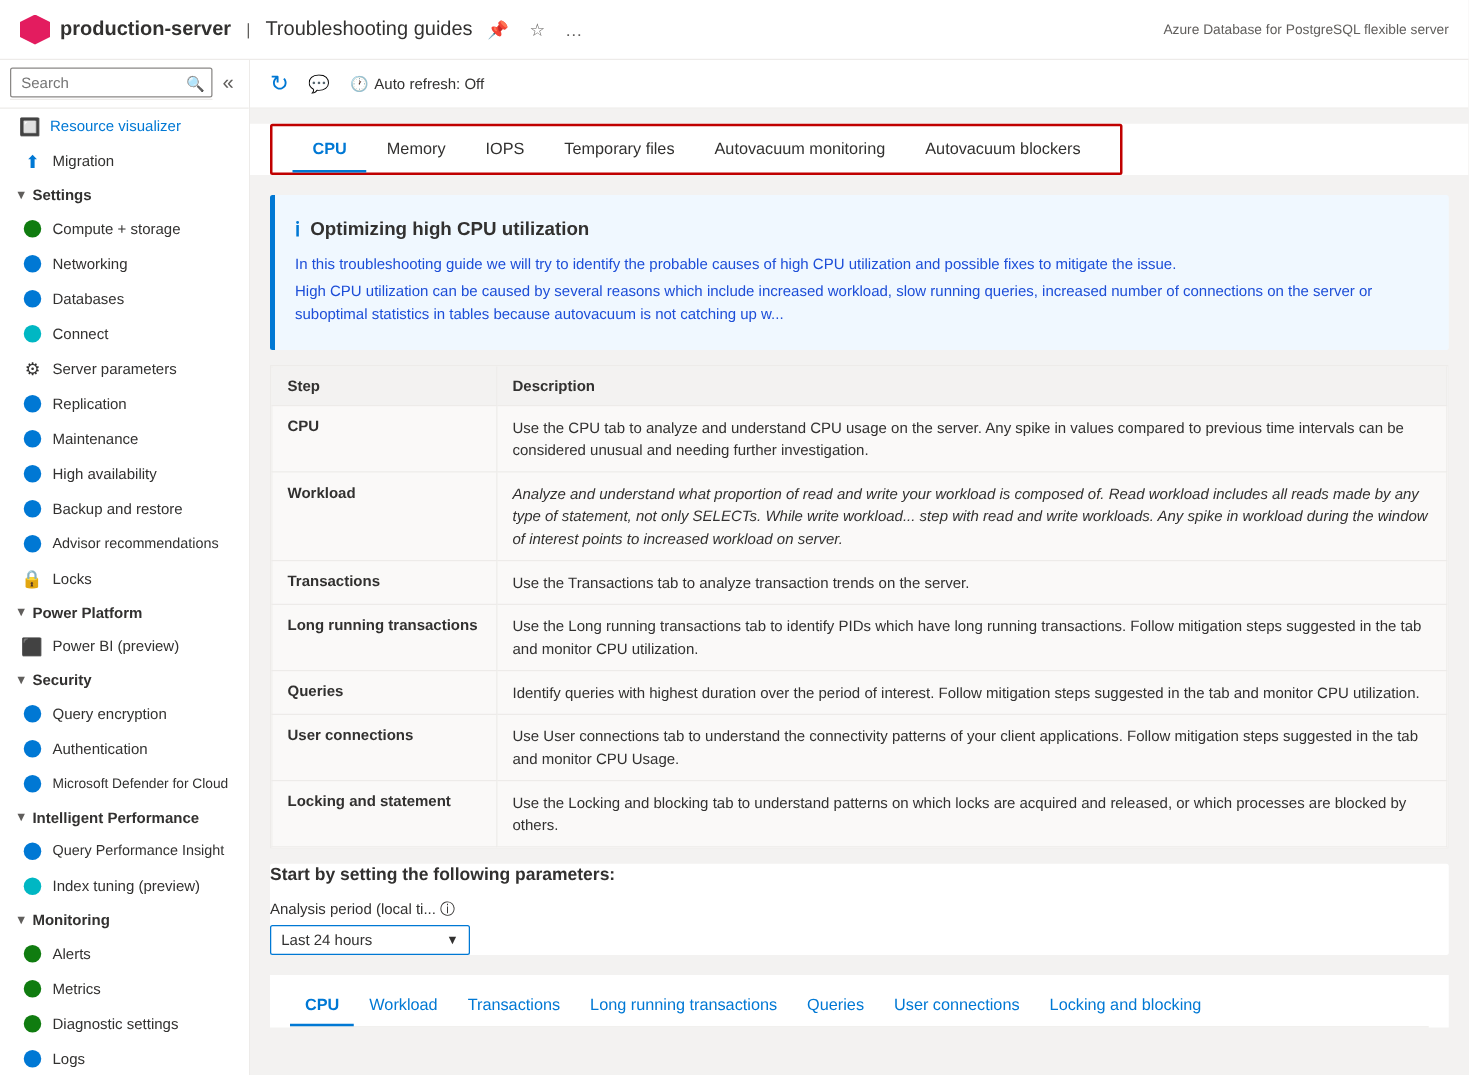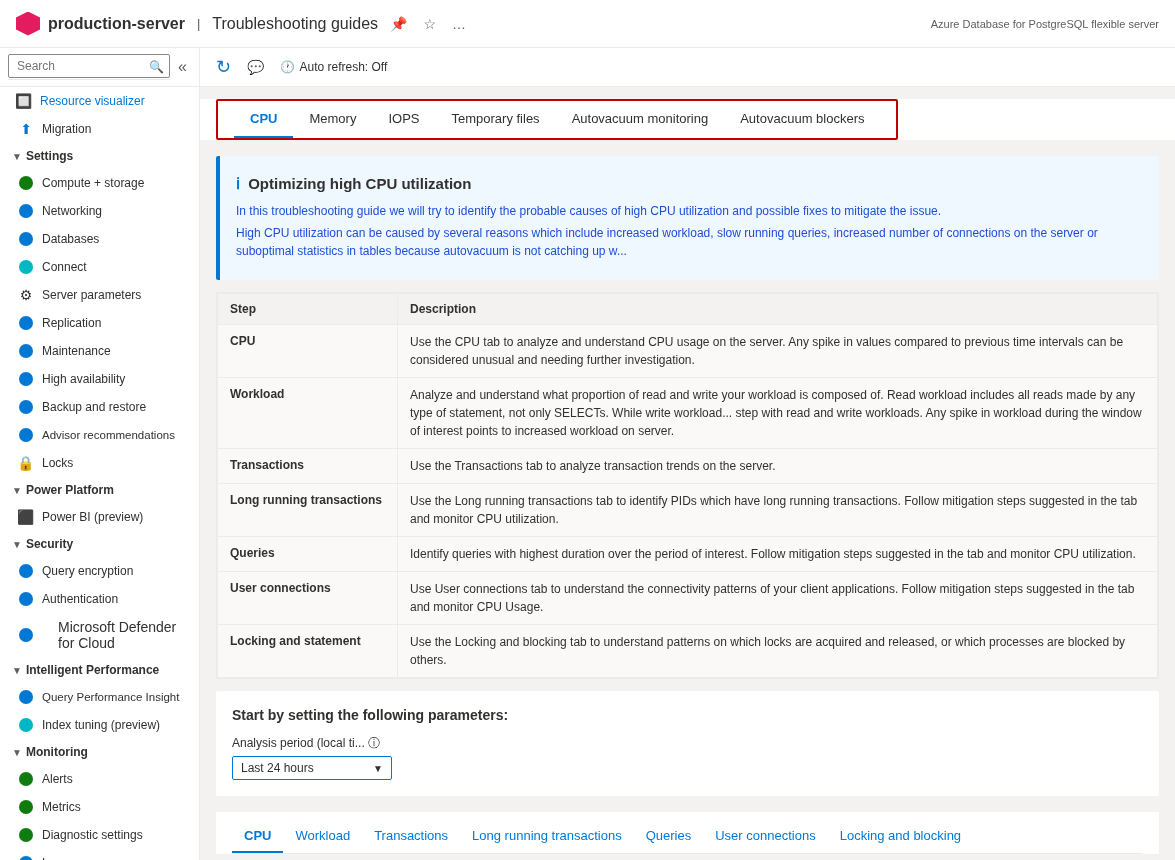--- a/index.html
+++ b/index.html
@@ -57,21 +57,21 @@
     .info-card-desc { font-size: 12px; color: #1d4ed8; line-height: 1.5; }
     .info-card-desc p { margin-bottom: 4px; }
 
     
     .step-table { width: 100%; border-collapse: collapse; font-size: 12px; }
     .step-table th { background: #f3f2f1; padding: 8px 12px; text-align: left; font-weight: 600; border: 1px solid #edebe9; }
     .step-table td { padding: 8px 12px; border: 1px solid #edebe9; vertical-align: top; line-height: 1.4; }
     .step-table tr:nth-child(even) td { background: #faf9f8; }
 
     
-    .analysis-section { background: #fff; padding: 16px; margin-bottom: 16px; border-radius: 2px; }
+    .analysis-section { background: #fff; margin-bottom: 16px; border-radius: 2px; }
     .section-title { font-size: 14px; font-weight: 600; margin-bottom: 12px; }
     .field-label { font-size: 12px; color: #323130; margin-bottom: 4px; display: flex; align-items: center; gap: 4px; }
     .select-field { border: 1px solid #0078d4; border-radius: 2px; padding: 4px 8px; font-size: 12px; display: flex; align-items: center; gap: 8px; cursor: pointer; width: 140px; background: #fff; color: #323130; }
     .select-field .chevron-icon { margin-left: auto; font-size: 10px; }
 
     
     .bottom-tabs { display: flex; gap: 0; border-bottom: 1px solid #edebe9; margin-bottom: 12px; }
     .bottom-tab { padding: 8px 12px; font-size: 13px; cursor: pointer; color: #0078d4; border-bottom: 2px solid transparent; white-space: nowrap; }
     .bottom-tab.active { border-bottom: 2px solid #0078d4; font-weight: 600; color: #0078d4; }
 
@@ -206,21 +206,21 @@
     <div class="sidebar-item">
       <span class="item-icon">
           <span class="icon-circle icon-blue"></span>
         </span>
       <span>Authentication</span>
     </div>
     <div class="sidebar-item">
       <span class="item-icon">
           <span class="icon-circle icon-blue"></span>
         </span>
-      <span style="font-size:14px;margin-left:16px;">Microsoft Defender for Cloud</span>
+      <span style="font-size:11px;">Microsoft Defender for Cloud</span>
     </div>
 
     <div class="sidebar-section-header">
       <span class="chevron">▼</span>
       <span>Intelligent Performance</span>
     </div>
     <div class="sidebar-item">
       <span class="item-icon">
           <span class="icon-circle icon-blue"></span>
         </span>
@@ -307,21 +307,21 @@
               <th>Description</th>
             </tr>
           </thead>
           <tbody id="table-body">
               <tr style="background: rgb(250, 249, 248);">
                 <td style="font-weight: 600; white-space: nowrap;">CPU</td>
                 <td style="font-size: 12px; line-height: 1.5;">Use the CPU tab to analyze and understand CPU usage on the server. Any spike in values compared to previous time intervals can be considered unusual and needing further investigation.</td>
               </tr>
               <tr>
                 <td style="font-weight: 600; white-space: nowrap;">Workload</td>
-                <td style="font-size: 12px; line-height: 1.5;">Analyze and understand what proportion of read and write your workload is composed of. Read workload includes all reads made by any type of statement, not only SELECTs. While write workload... step with read and write workloads. Any spike in workload during the window of interest points to increased workload on server.</td>
+                <td style="font-size: 12px; line-height: 1.5; font-style: italic;">Analyze and understand what proportion of read and write your workload is composed of. Read workload includes all reads made by any type of statement, not only SELECTs. While write workload... step with read and write workloads. Any spike in workload during the window of interest points to increased workload on server.</td>
               </tr>
               <tr style="background: rgb(250, 249, 248);">
                 <td style="font-weight: 600; white-space: nowrap;">Transactions</td>
                 <td style="font-size: 12px; line-height: 1.5;">Use the Transactions tab to analyze transaction trends on the server.</td>
               </tr>
               <tr>
                 <td style="font-weight: 600; white-space: nowrap;">Long running transactions</td>
                 <td style="font-size: 12px; line-height: 1.5;">Use the Long running transactions tab to identify PIDs which have long running transactions. Follow mitigation steps suggested in the tab and monitor CPU utilization.</td>
               </tr>
               <tr style="background: rgb(250, 249, 248);">

